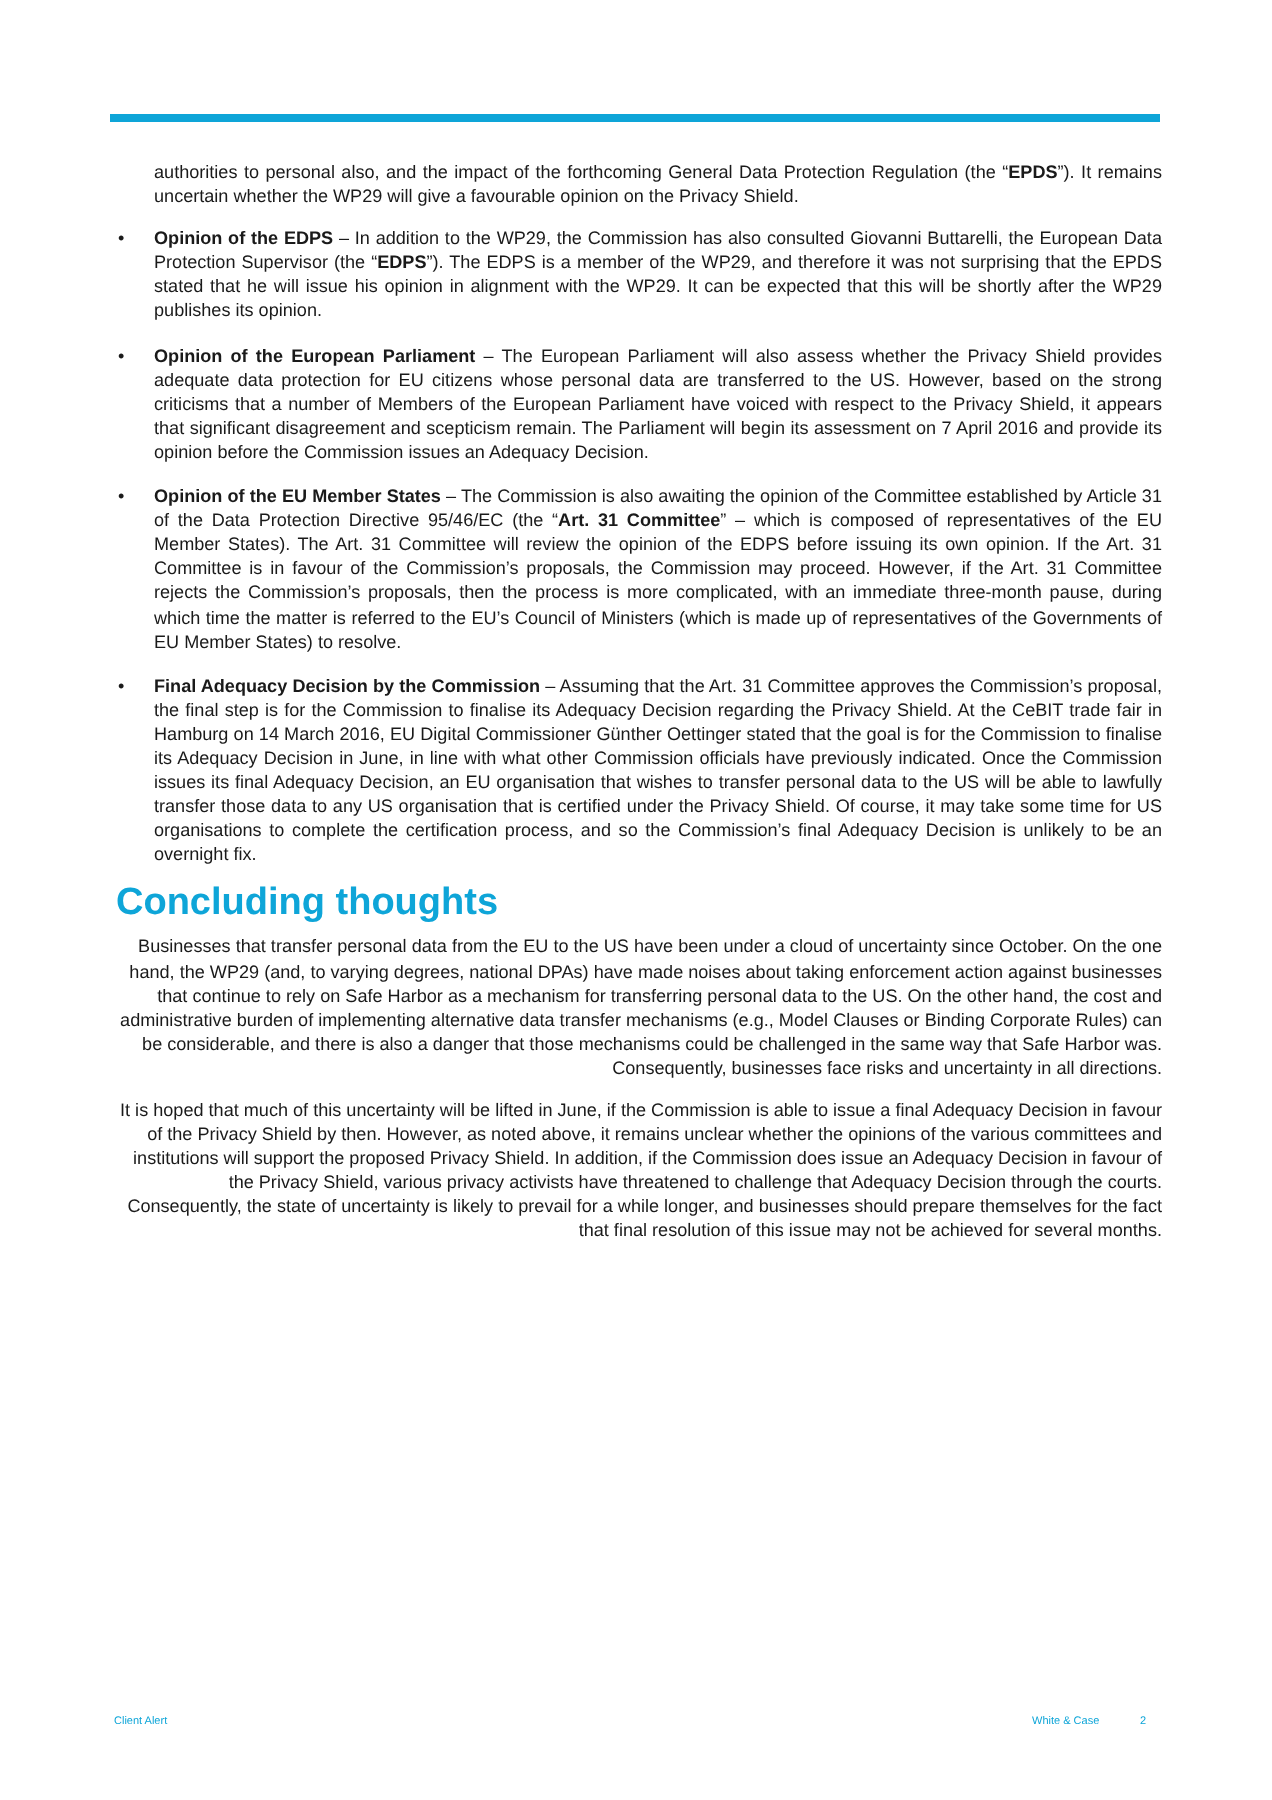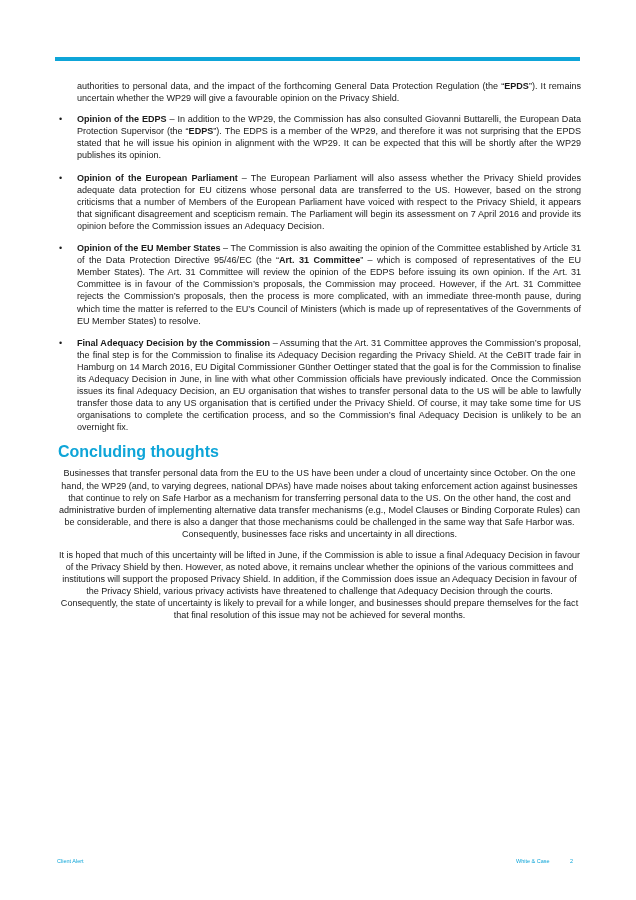--- a/index.html
+++ b/index.html
@@ -6,33 +6,33 @@
   body { width: 636px; height: 900px; position: relative; overflow: hidden;
          font-family: "Liberation Sans", sans-serif; color: #1a1a1a; }
   .top-rule { position: absolute; left: 55px; top: 57px; width: 525px; height: 4px; background: #0ea5d8; }
   .content { position: absolute; left: 58px; top: 80px; width: 523px; font-size: 9.05px; line-height: 12.1px; }
   p { margin: 0; text-align: justify; }
   .para-cont { padding-left: 19px; margin-bottom: 9px; }
   ul.bullets { list-style: none; margin: 0; padding: 0; }
   ul.bullets li { position: relative; padding-left: 19px; margin-bottom: 10px; text-align: justify; }
   ul.bullets li .bullet { position: absolute; left: 1px; top: 0; }
   b { font-weight: bold; }
-  h2 { font-size: 16px; line-height: 18px; color: #0ea5d8; margin: 10px 0 6px 0; font-weight: bold; }
-  .ragged { text-align: center; margin-bottom: 9px; }
+  h2 { font-size: 19px; line-height: 18px; color: #0ea5d8; margin: 10px 0 6px 0; font-weight: bold; }
+  .ragged { text-align: right; margin-bottom: 9px; }
   .footer-left { position: absolute; left: 57px; top: 858px; font-size: 5.5px; color: #0ea5d8; }
   .footer-right { position: absolute; left: 516px; top: 858px; font-size: 5.5px; color: #0ea5d8; }
   .footer-page { position: absolute; left: 570px; top: 858px; font-size: 5.5px; color: #0ea5d8; }
 </style>
 </head>
 <body>
 
 <div class="top-rule"></div>
 
 <div class="content">
-  <p class="para-cont"><span>authorities to personal data, and the impact of the forthcoming General Data Protection Regulation (the “</span><b>EPDS</b><span>”). It remains uncertain whether the WP29 will give a favourable opinion on the Privacy Shield.</span></p>
+  <p class="para-cont"><span>authorities to personal also, and the impact of the forthcoming General Data Protection Regulation (the “</span><b>EPDS</b><span>”). It remains uncertain whether the WP29 will give a favourable opinion on the Privacy Shield.</span></p>
 
   <ul class="bullets">
     <li><span class="bullet">•</span><b>Opinion of the EDPS</b><span> – In addition to the WP29, the Commission has also consulted Giovanni Buttarelli, the European Data Protection Supervisor (the “</span><b>EDPS</b><span>”). The EDPS is a member of the WP29, and therefore it was not surprising that the EPDS stated that he will issue his opinion in alignment with the WP29. It can be expected that this will be shortly after the WP29 publishes its opinion.</span></li>
     <li><span class="bullet">•</span><b>Opinion of the European Parliament</b><span> – The European Parliament will also assess whether the Privacy Shield provides adequate data protection for EU citizens whose personal data are transferred to the US. However, based on the strong criticisms that a number of Members of the European Parliament have voiced with respect to the Privacy Shield, it appears that significant disagreement and scepticism remain. The Parliament will begin its assessment on 7 April 2016 and provide its opinion before the Commission issues an Adequacy Decision.</span></li>
     <li><span class="bullet">•</span><b>Opinion of the EU Member States</b><span> – The Commission is also awaiting the opinion of the Committee established by Article 31 of the Data Protection Directive 95/46/EC (the “</span><b>Art. 31 Committee</b><span>” – which is composed of representatives of the EU Member States). The Art. 31 Committee will review the opinion of the EDPS before issuing its own opinion. If the Art. 31 Committee is in favour of the Commission’s proposals, the Commission may proceed. However, if the Art. 31 Committee rejects the Commission’s proposals, then the process is more complicated, with an immediate three-month pause, during which time the matter is referred to the EU’s Council of Ministers (which is made up of representatives of the Governments of EU Member States) to resolve.</span></li>
     <li><span class="bullet">•</span><b>Final Adequacy Decision by the Commission</b><span> – Assuming that the Art. 31 Committee approves the Commission’s proposal, the final step is for the Commission to finalise its Adequacy Decision regarding the Privacy Shield. At the CeBIT trade fair in Hamburg on 14 March 2016, EU Digital Commissioner Günther Oettinger stated that the goal is for the Commission to finalise its Adequacy Decision in June, in line with what other Commission officials have previously indicated. Once the Commission issues its final Adequacy Decision, an EU organisation that wishes to transfer personal data to the US will be able to lawfully transfer those data to any US organisation that is certified under the Privacy Shield. Of course, it may take some time for US organisations to complete the certification process, and so the Commission’s final Adequacy Decision is unlikely to be an overnight fix.</span></li>
   </ul>
 
   <h2>Concluding thoughts</h2>
 

